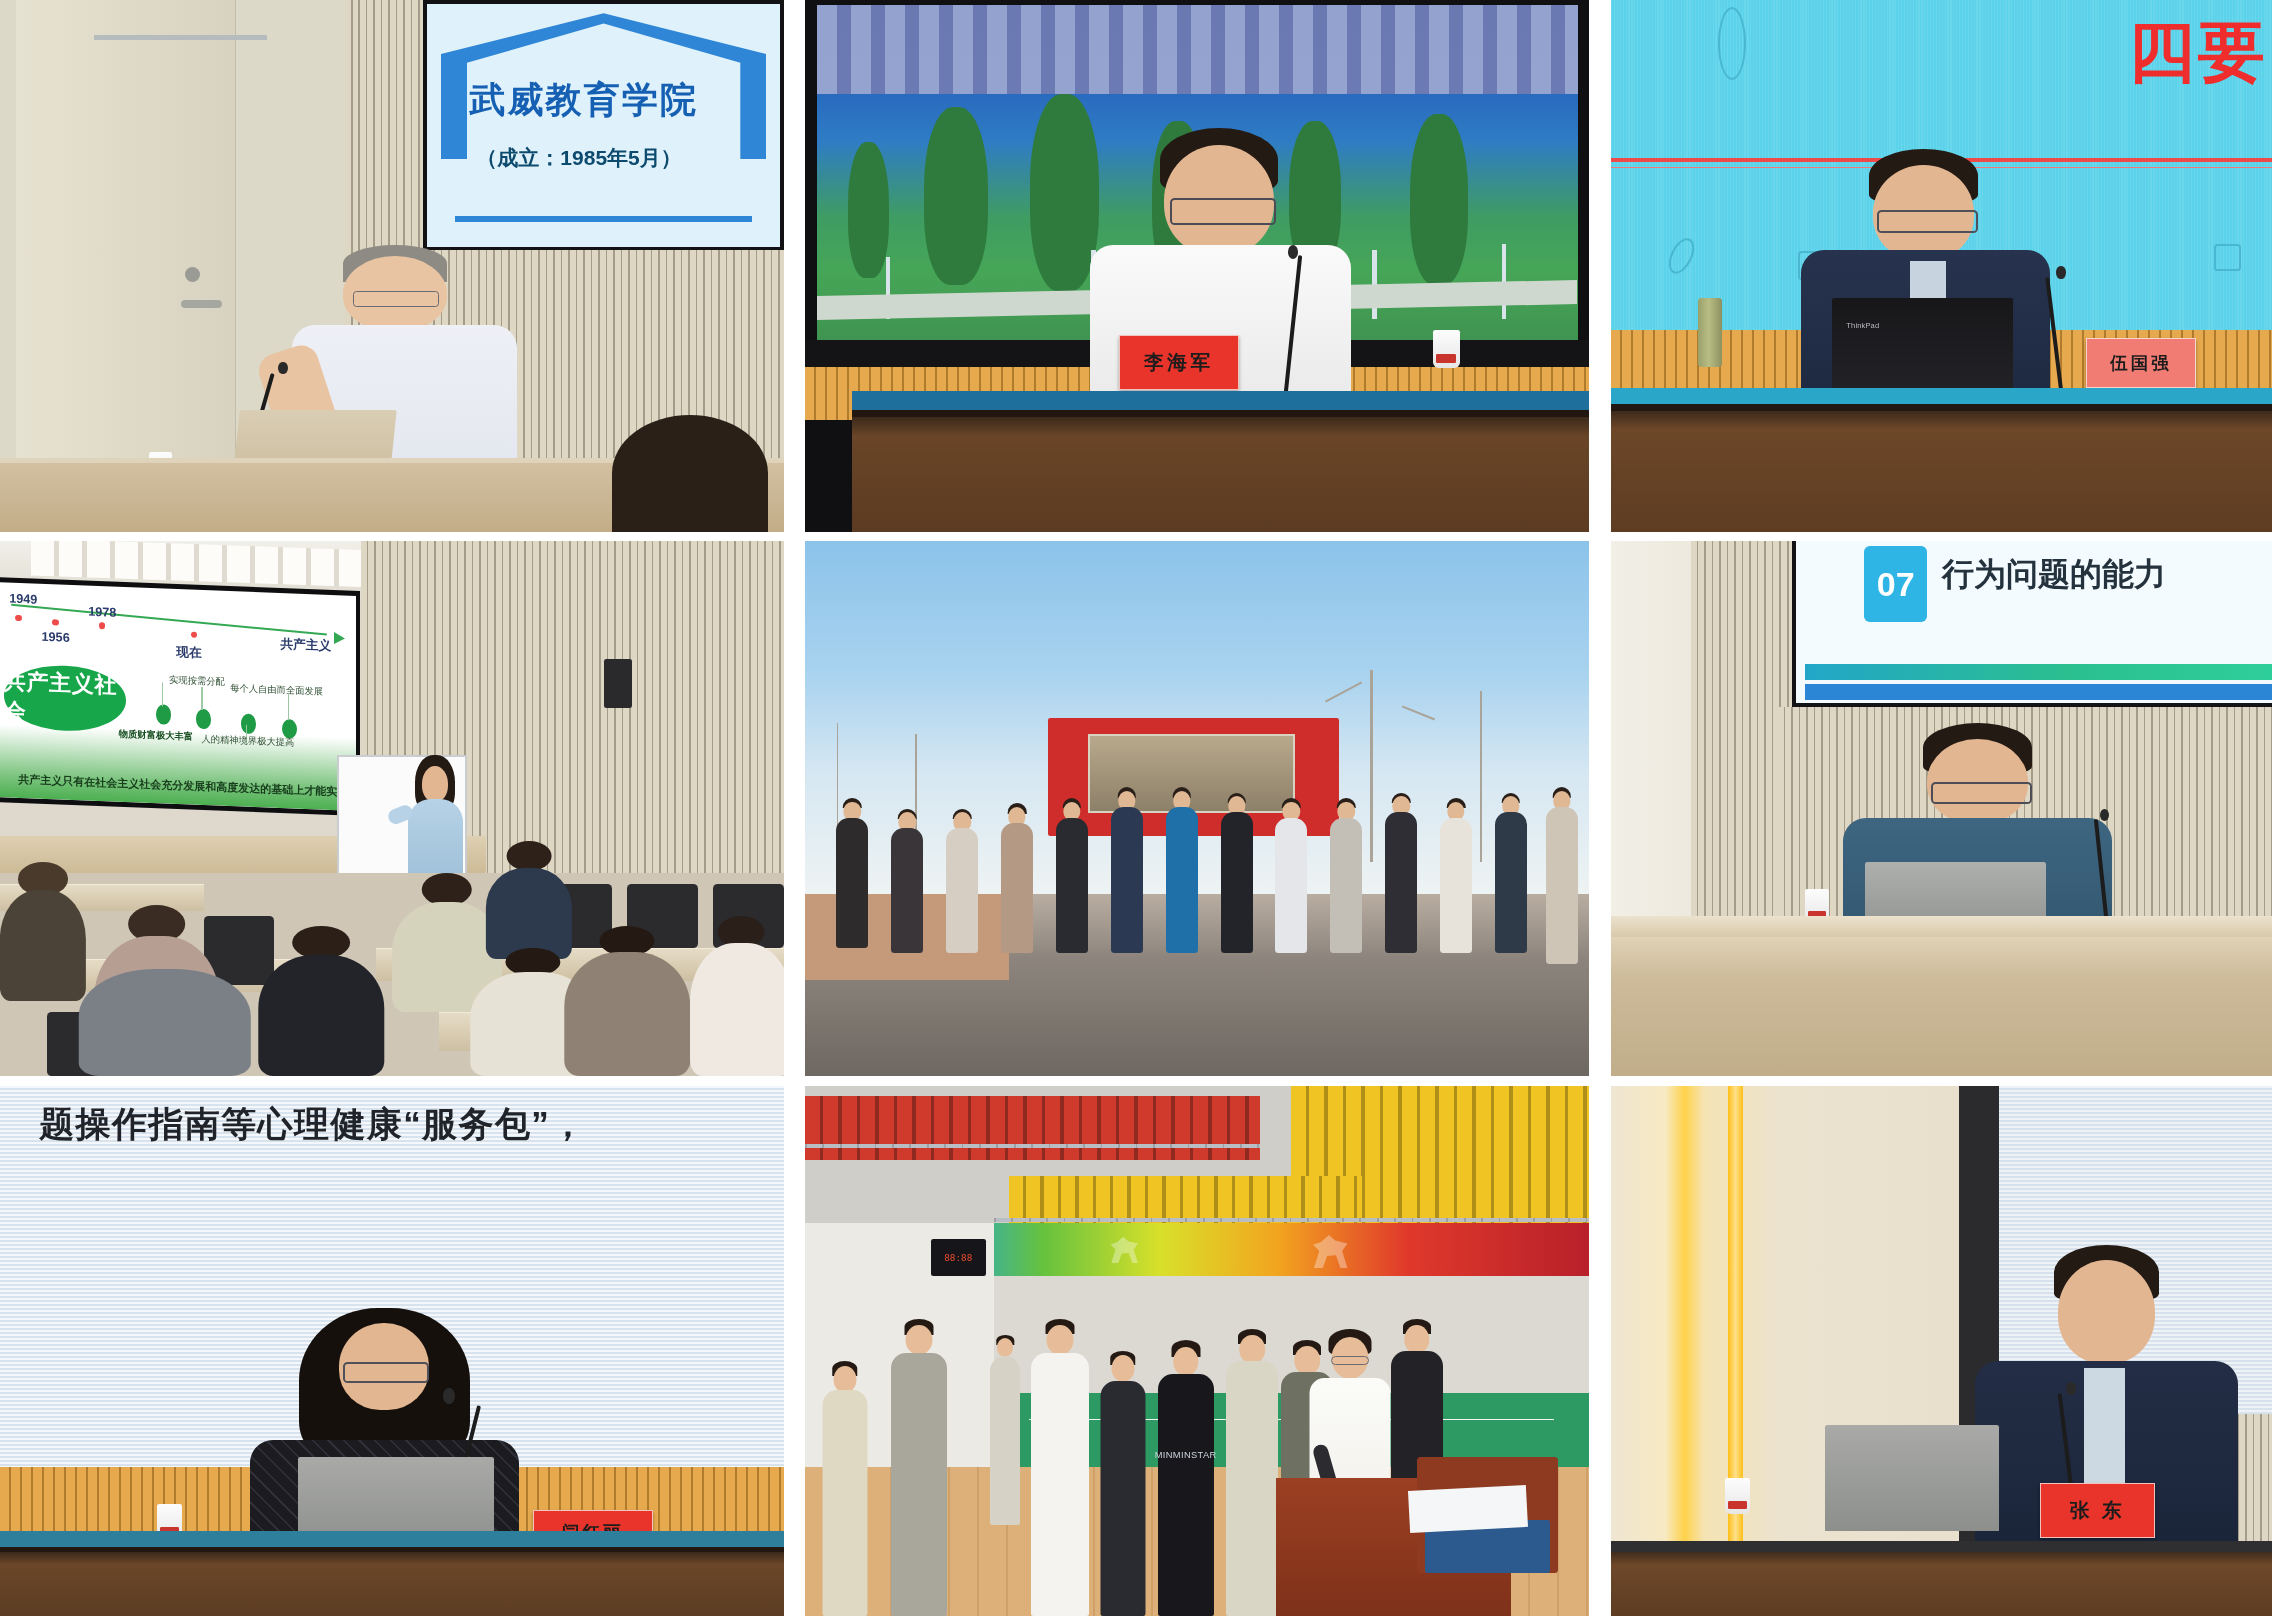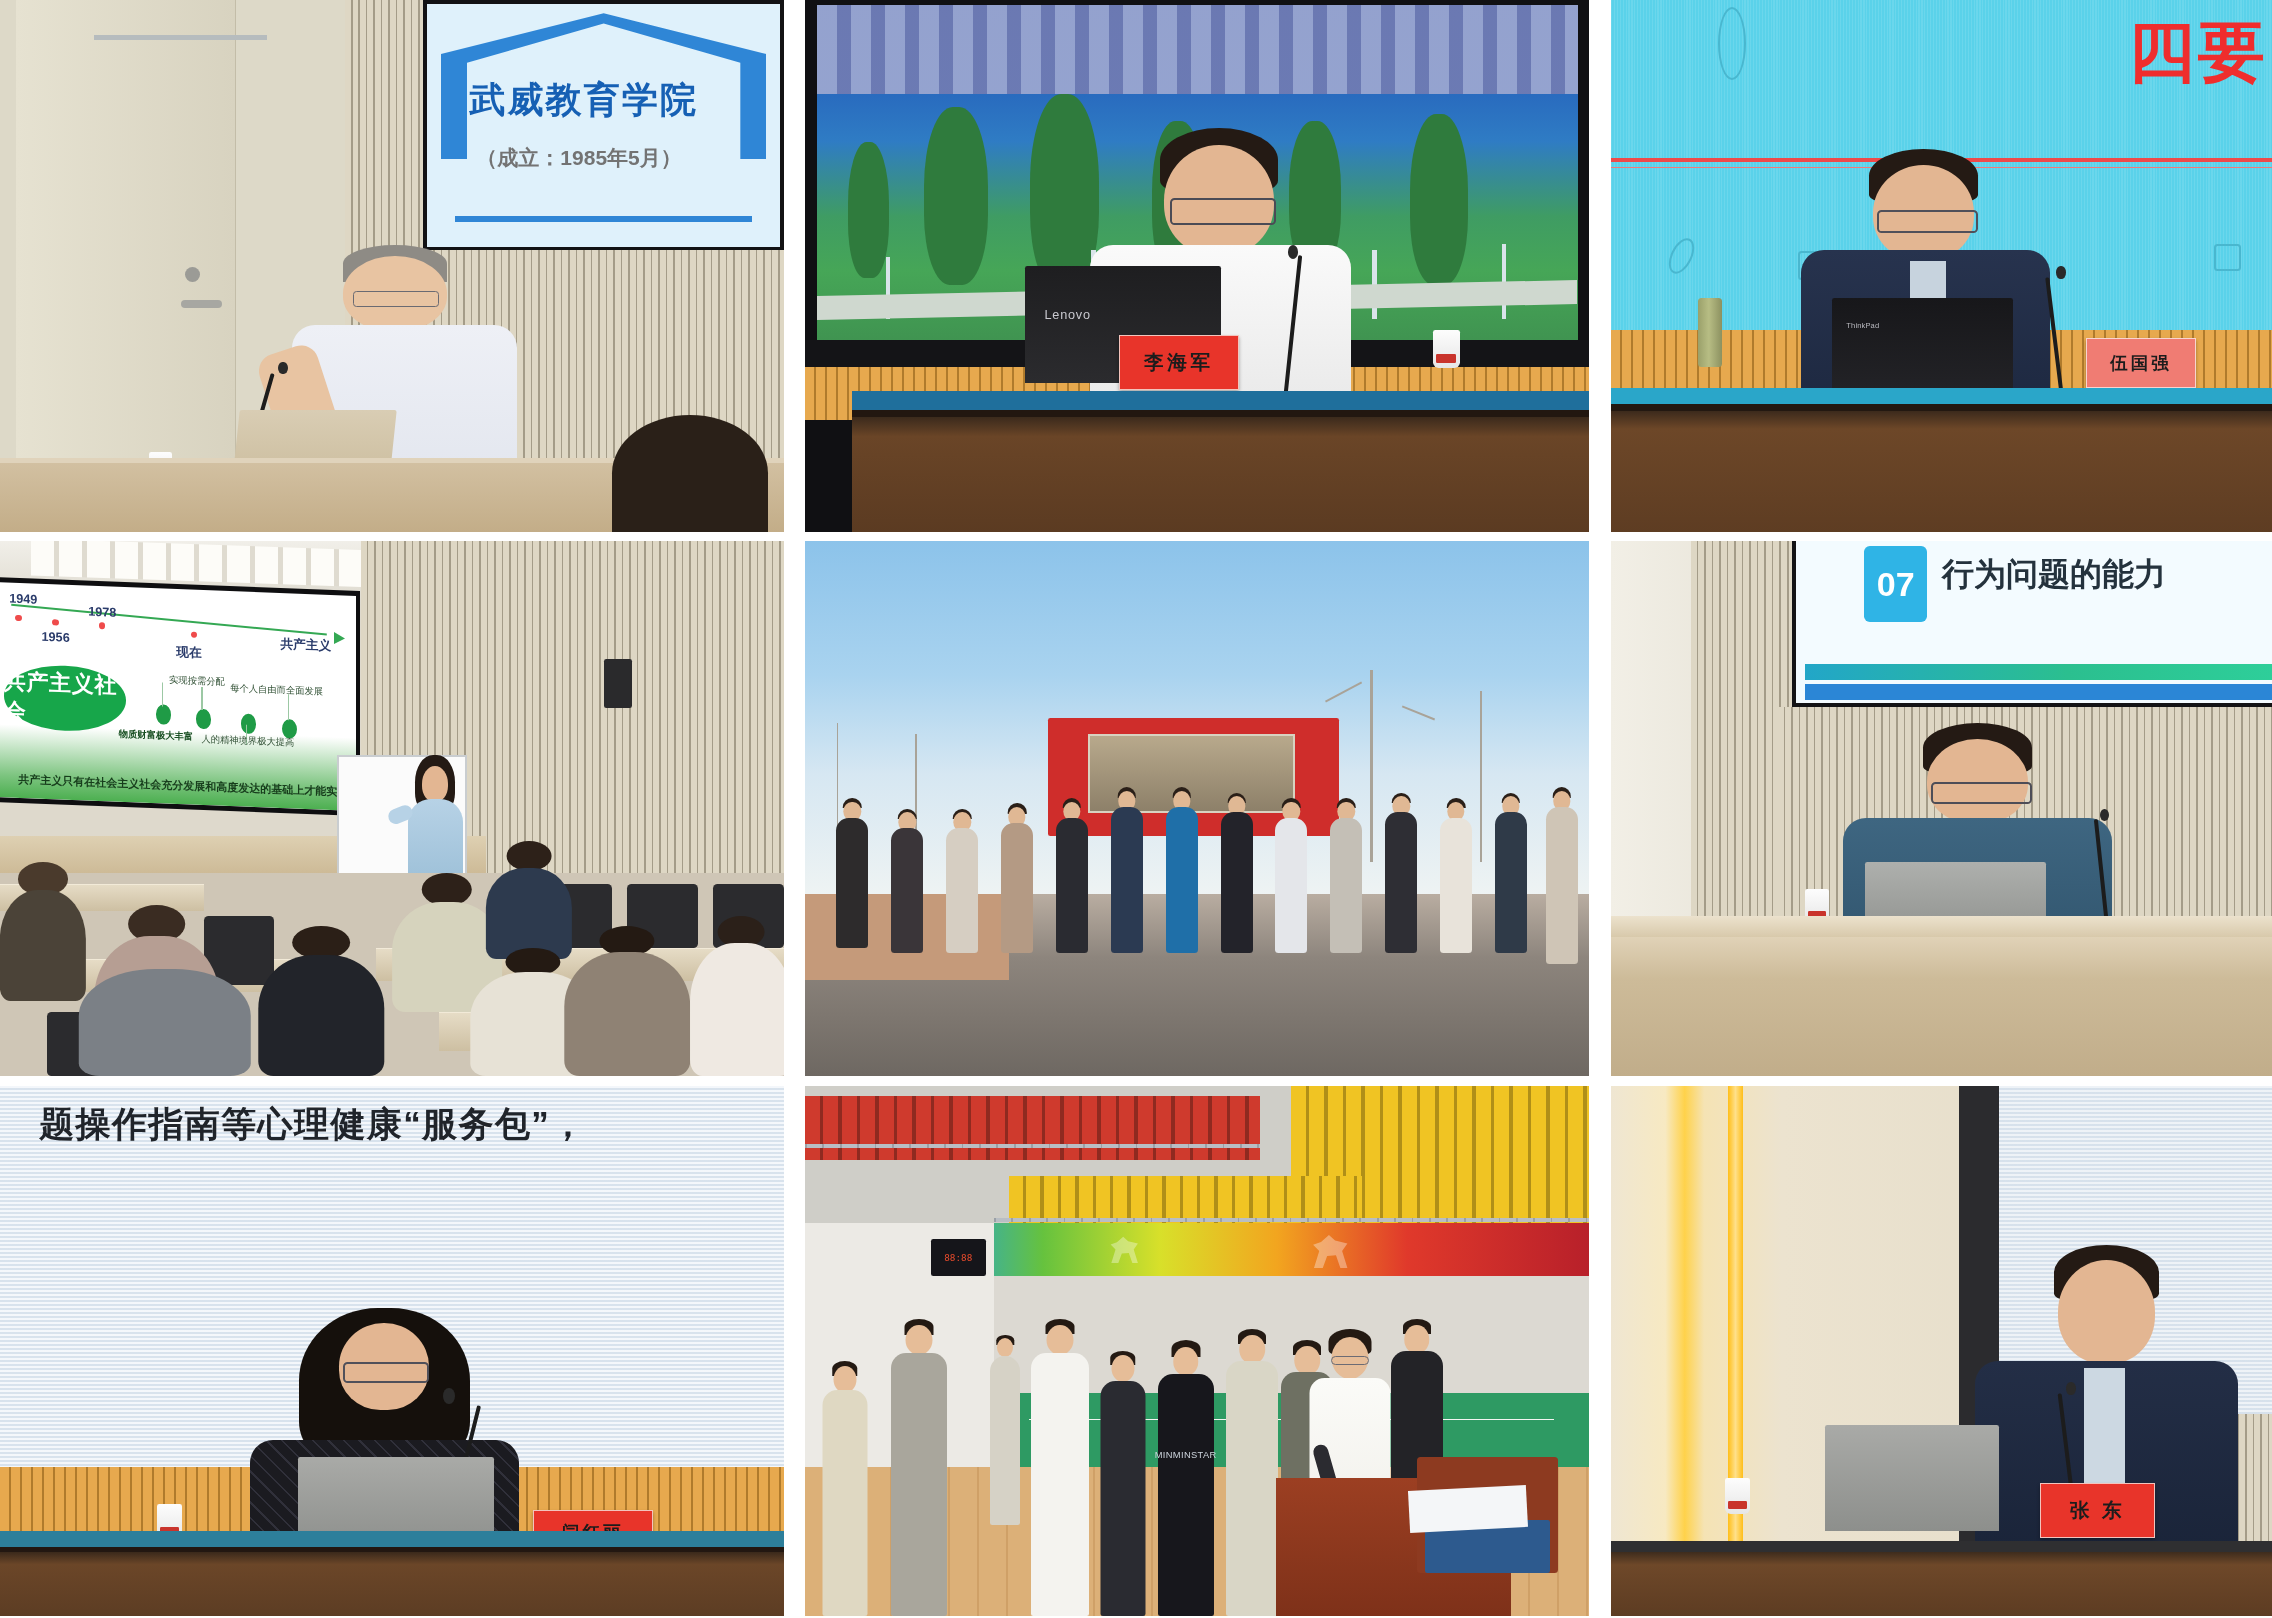--- a/index.html
+++ b/index.html
@@ -51,21 +51,21 @@
   #p1 .door{position:absolute;left:2%;top:0;width:28%;height:88%;background:linear-gradient(90deg,#e6e2d1,#d8d3c0);border-right:1.7px solid #c3bda8;}
   #p1 .door .knob{position:absolute;right:16%;top:57%;width:15px;height:15px;border-radius:50%;background:#9b9b96;}
   #p1 .door .handle{position:absolute;right:6%;top:64%;width:41px;height:8px;border-radius:4px;background:#a7a7a2;}
   #p1 .shelf{position:absolute;left:12%;top:6.5%;width:22%;height:5.2px;background:#b6bcbe;}
   #p1 .batwall{position:absolute;left:44%;top:0;width:56%;height:88%;}
   #p1 .scr{position:absolute;left:54%;top:0;width:46%;height:47%;background:#121214;padding:3.5px;box-sizing:border-box;}
   #p1 .scrIn{width:100%;height:100%;background:#dff1fb;position:relative;overflow:hidden;}
   #p1 .houseline{position:absolute;border:7px solid #2f86d6;border-bottom:none;}
   #p1 .s1{top:4%;left:4%;right:4%;height:60%;border-radius:0;clip-path:polygon(0 100%,0 28%,50% 0,100% 28%,100% 100%,92% 100%,92% 34%,50% 7%,8% 34%,8% 100%);background:#2f86d6;border:none;}
   #p1 .titleA{position:absolute;left:12%;top:30%;font-size:36px;font-weight:800;color:#1660b4;letter-spacing:.06em;white-space:nowrap;}
-  #p1 .titleB{position:absolute;left:14%;top:58%;font-size:21px;font-weight:700;color:#737373;white-space:nowrap;}
+  #p1 .titleB{position:absolute;left:14%;top:58%;font-size:21px;font-weight:700;color:#0c4a6e;white-space:nowrap;}
   #p1 .underbar{position:absolute;left:8%;right:8%;bottom:10%;height:5.8px;background:#2f86d6;}
   #p1 .deskfront{position:absolute;left:0;bottom:0;width:100%;height:13%;background:linear-gradient(180deg,#d2c0a1,#c3ad88);border-top:5.8px solid #e0d3bb;}
 
   
   #p2{background:#101013;}
   #p2 .led{position:absolute;left:1.5%;top:1%;width:97%;height:64%;background:linear-gradient(180deg,#1d4fa8 0%,#2766bd 22%,#2f7cc4 40%,#3f9c63 62%,#46a657 78%,#3f9250 100%);overflow:hidden;}
   #p2 .bldg{position:absolute;left:0;top:0;width:100%;height:26%;background:repeating-linear-gradient(90deg,#9aa6d0 0,#9aa6d0 19.7px,#6f7bb3 19.7px,#6f7bb3 34px);opacity:.95;}
   #p2 .tree{position:absolute;bottom:22%;width:41px;background:#2f7b3d;border-radius:45% 45% 40% 40%;}
   #p2 .trunk{position:absolute;width:4.6px;background:#d9e4ea;}
   #p2 .path{position:absolute;left:0;bottom:10%;width:100%;height:7%;background:#cfd8cf;transform:skewY(-1.2deg);}
@@ -243,23 +243,20 @@
     <div class="ledge"></div>
     <div class="woodwall batten-orange"></div>
 
     <div class="person" style="left:40%;top:24%;width:26%;height:55%;">
       <div class="hair" style="left:20%;top:0;width:58%;height:22%;border-radius:50% 50% 18% 18%;"></div>
       <div class="head" style="left:22%;top:6%;width:54%;height:38%;"></div>
       <div style="position:absolute;left:25%;top:24%;width:50%;height:8%;border:2.3px solid #4b4b55;border-radius:4.6px;"></div>
       <div class="torso" style="left:-14%;top:40%;width:128%;height:60%;background:linear-gradient(180deg,#fafafa,#e8e8e8);"></div>
     </div>
 
-    <div class="laptop-lid" style="left:28%;top:50%;width:25%;height:22%;background:linear-gradient(180deg,#1e1e20,#2b2b2e);">
-      <div style="position:absolute;left:10%;top:36%;color:#c9c9cf;font-size:12.7px;letter-spacing:.06em;">Lenovo</div>
-    </div>
     <div class="mic-stand" style="left:62%;top:48%;width:4px;height:26%;transform:rotate(6deg);"></div>
     <div class="mic-head" style="left:61.5%;top:46%;width:10.4px;height:14px;"></div>
     <div class="nameplate" style="left:40%;top:63%;width:15%;height:10%;font-size:19.7px;">李海军</div>
     <div class="cup" style="left:80%;top:62%;width:27px;height:38px;"></div>
     <div class="deskTop"></div>
     <div class="deskBody"></div>
   </div>
 
   <div class="cell" id="p3">
     <div class="cyan">

